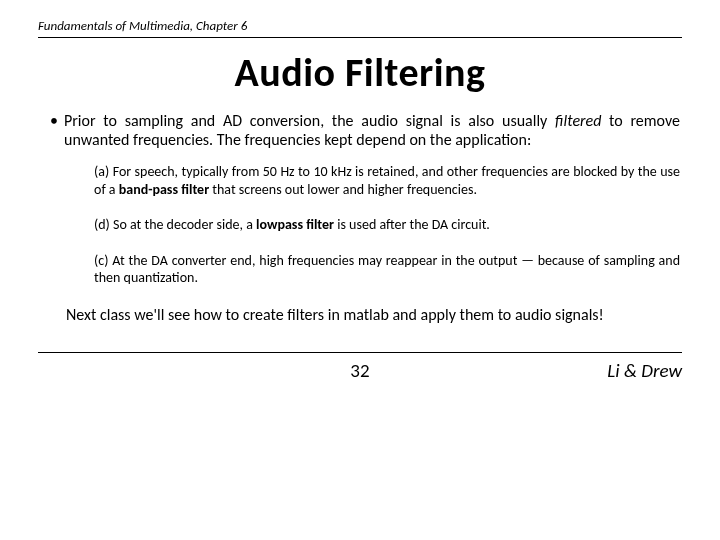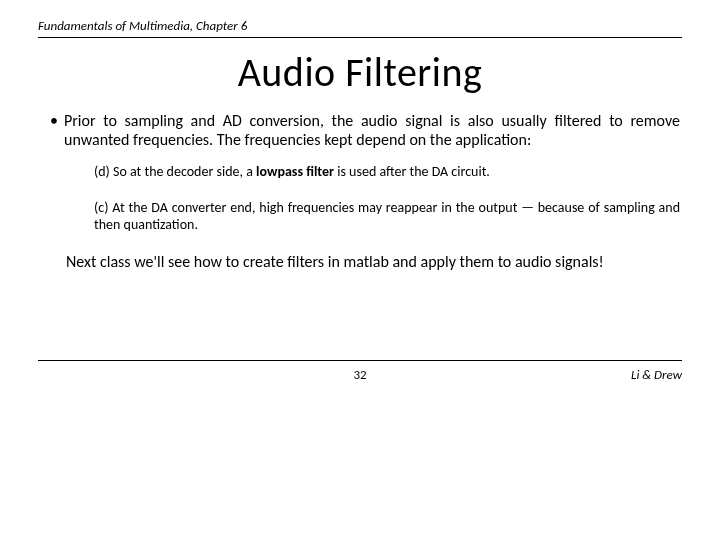--- a/index.html
+++ b/index.html
@@ -1,46 +1,49 @@
 <!DOCTYPE html>
 <html><head>
 <meta charset="utf-8">
 <style>
   * { margin: 0; padding: 0; box-sizing: border-box; }
   html, body { width: 720px; height: 540px; background: #fff; font-family: Calibri, "Segoe UI", Arial, sans-serif; color: #000; }
   .slide { width: 720px; height: 396px; padding: 18px 38px 12px 38px; position: relative; }
   .header-line { font-style: italic; font-size: 13px; padding-bottom: 4px; border-bottom: 1px solid #000; margin-bottom: 8px; }
-  .title { text-align: center; font-size: 40px; font-weight: 400; margin: 10px 0 14px 0; letter-spacing: 0.5px; }
+  .title { text-align: center; font-size: 40px; font-weight: 700; margin: 10px 0 14px 0; letter-spacing: 0.5px; }
   .main-bullet { font-size: 16px; text-align: justify; padding-left: 26px; padding-right: 2px; text-indent: -14px; margin-bottom: 14px; }
   .main-bullet .dot { display: inline-block; width: 14px; text-indent: 0; }
-  .italic { }
+  .italic { font-style: italic; }
   .sub-list { padding-left: 56px; padding-right: 2px; }
   .sub-item { font-size: 14px; text-align: justify; margin-bottom: 18px; line-height: 1.25; }
   .sub-item .lbl { font-weight: 400; }
   .bold { font-weight: 700; }
   .closing { font-size: 16px; text-align: justify; padding-left: 28px; padding-right: 2px; margin-top: 2px; margin-bottom: 10px; }
-  .footer { border-top: 1px solid #000; padding-top: 6px; display: flex; justify-content: space-between; font-size: 13px; font-style: italic; position: absolute; left: 38px; right: 38px; bottom: 14px; }
+  .footer { border-top: 1px solid #000; padding-top: 6px; display: flex; justify-content: space-between; font-size: 19px; font-style: italic; position: absolute; left: 38px; right: 38px; bottom: 14px; }
   .footer .page { position: absolute; left: 0; right: 0; text-align: center; font-style: normal; }
   .footer .authors { margin-left: auto; text-align: center; }
 </style>
 </head>
 <body>
 
 <div class="slide">
 
   <div class="header-line">Fundamentals of Multimedia, Chapter 6</div>
 
   <h1 class="title">Audio Filtering</h1>
 
   <p class="main-bullet">
     <span class="dot">•</span><span>Prior to sampling and AD conversion, the audio signal is also usually </span><span class="italic">filtered</span><span> to remove unwanted frequencies. The frequencies kept depend on the application:</span>
   </p>
 
   <div class="sub-list">
     <p class="sub-item">
+      <span class="lbl">(a)</span><span> For speech, typically from 50 Hz to 10 kHz is retained, and other frequencies are blocked by the use of a </span><span class="bold">band-pass filter</span><span> that screens out lower and higher frequencies.</span>
+    </p>
+    <p class="sub-item">
       <span class="lbl">(d)</span><span> So at the decoder side, a </span><span class="bold">lowpass filter</span><span> is used after the DA circuit.</span>
     </p>
     <p class="sub-item">
       <span class="lbl">(c)</span><span> At the DA converter end, high frequencies may reappear in the output — because of sampling and then quantization.</span><span class="bold"></span><span></span>
     </p>
   </div>
 
   <p class="closing">Next class we'll see how to create filters in matlab and apply them to audio signals!</p>
 
   <div class="footer">

